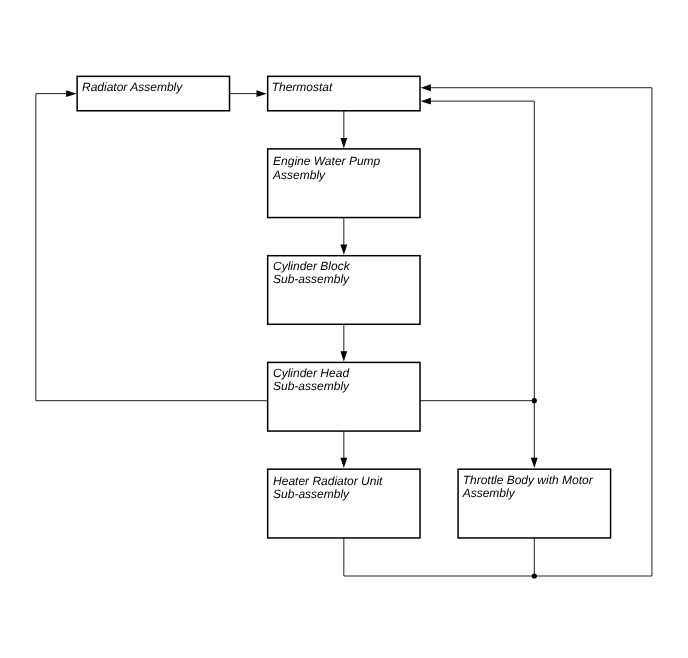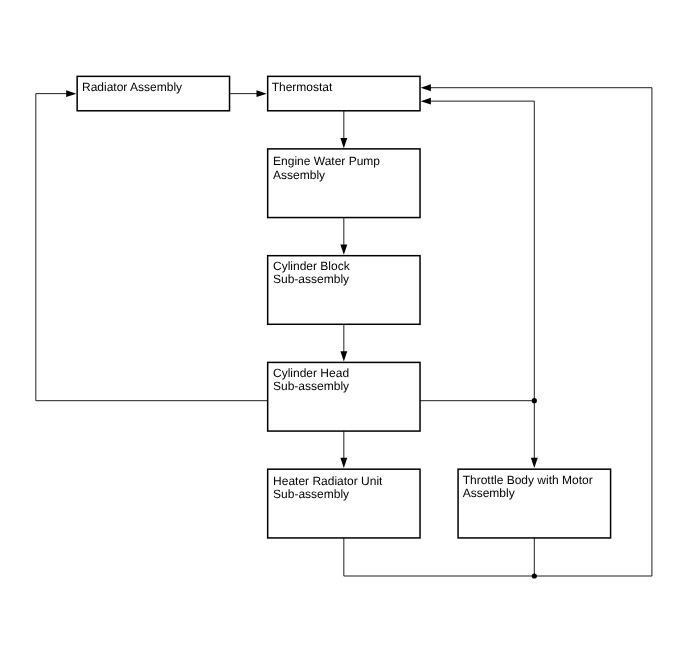--- a/index.html
+++ b/index.html
@@ -11,20 +11,21 @@
     height: 658px;
     overflow: hidden;
     -webkit-font-smoothing: antialiased;
     -moz-osx-font-smoothing: grayscale;
   }
   #diagram-root {
     position: relative;
     width: 636px;
     height: 658px;
     background: #ffffff;
+    font-style: italic;
   }
   svg#flow-svg {
     position: absolute;
     left: 0;
     top: 0;
     width: 688px;
     height: 658px;
     display: block;
     shape-rendering: geometricPrecision;
   }

